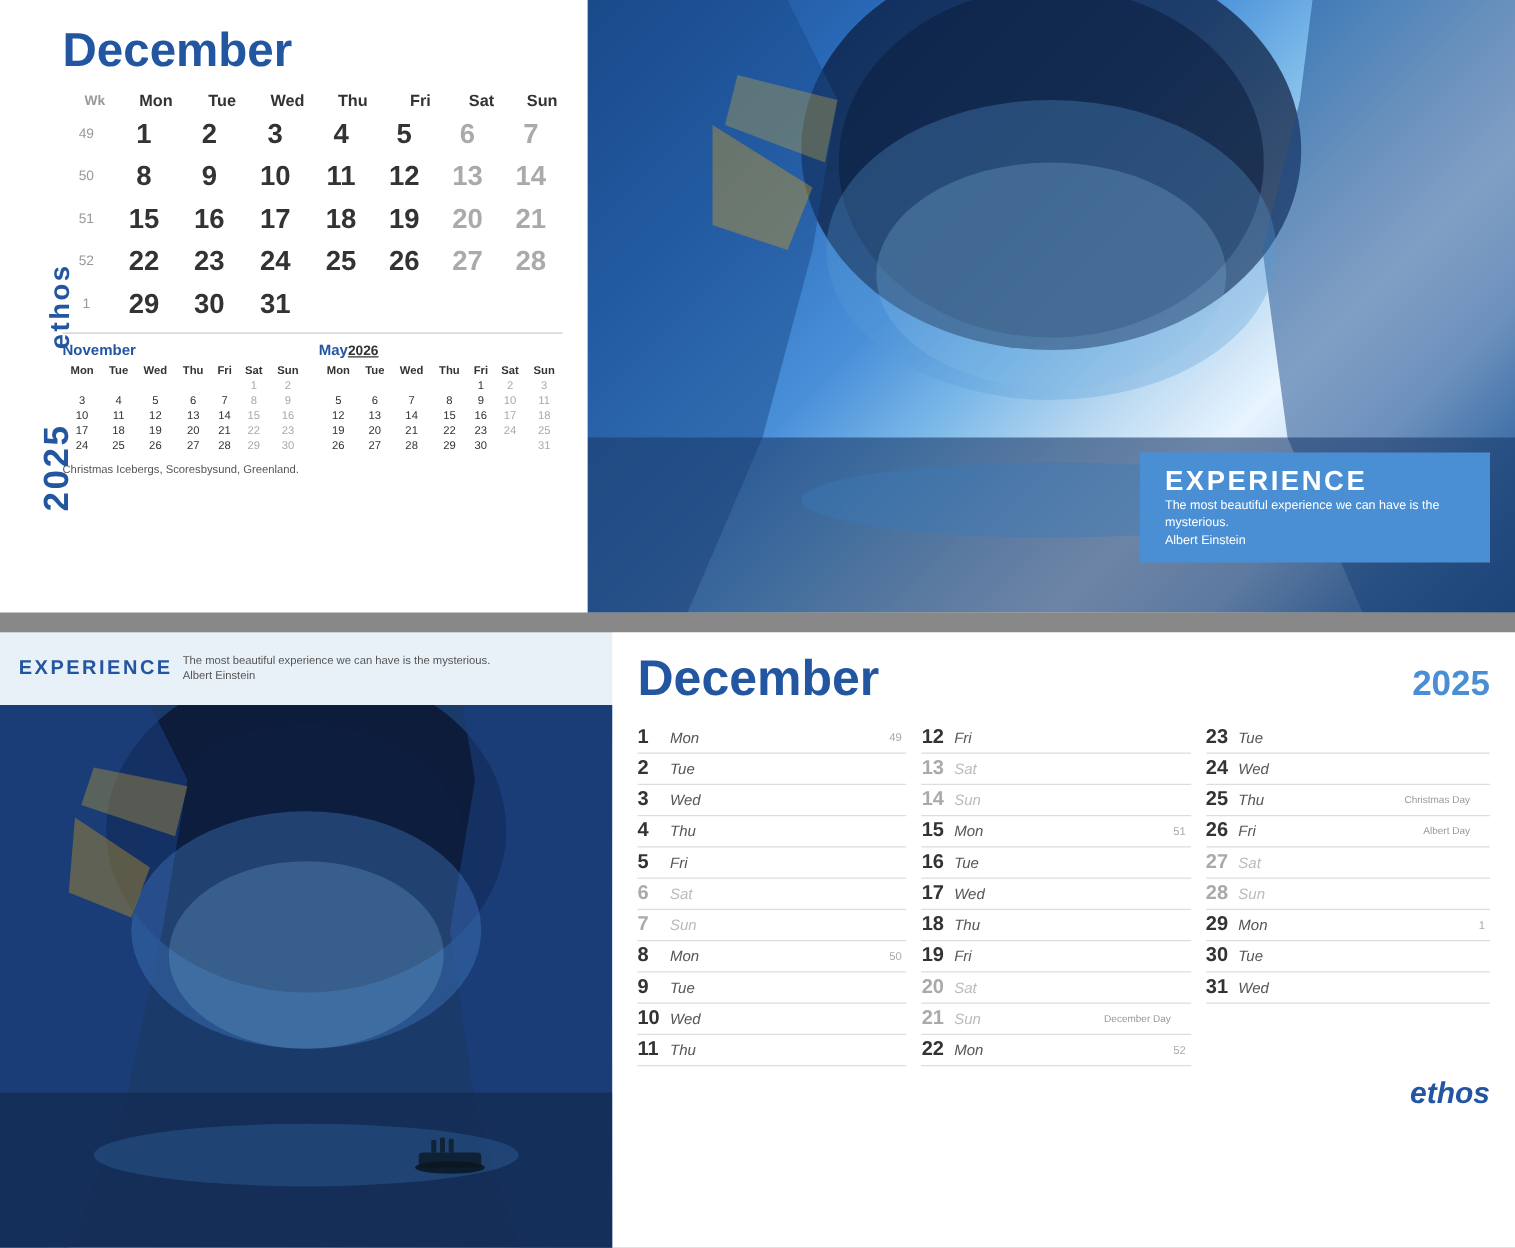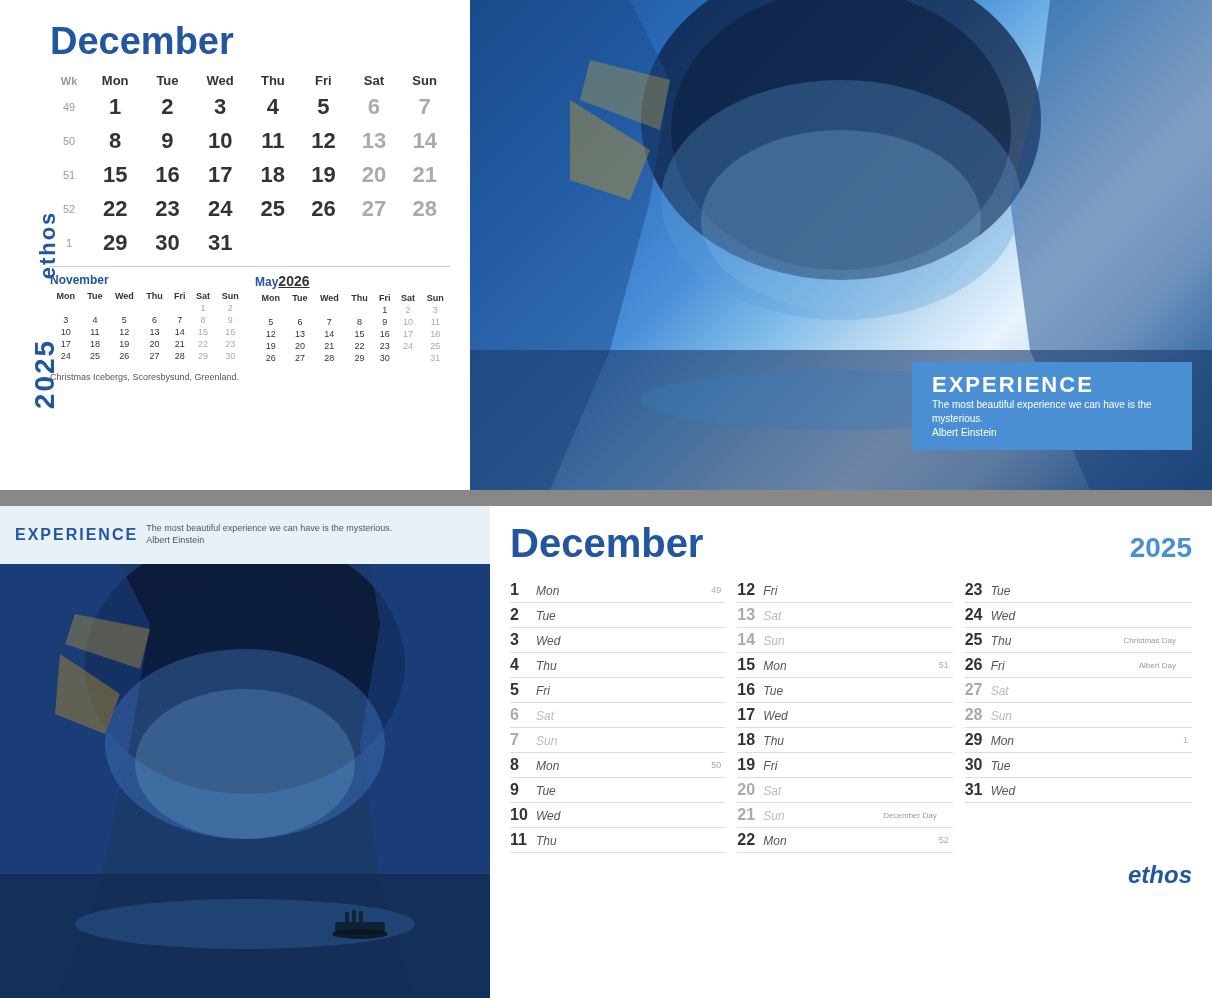--- a/index.html
+++ b/index.html
@@ -53,21 +53,21 @@
 
     .main-calendar table {
       border-collapse: collapse;
       width: 100%;
     }
 
     .main-calendar table th {
       font-size: 13px;
       font-weight: bold;
       color: #333;
-      text-align: center;
+      text-align: right;
       padding: 2px 4px;
     }
 
     .main-calendar table th.wk-header {
       color: #999;
       font-size: 11px;
     }
 
     .main-calendar table td {
       font-size: 22px;
@@ -104,21 +104,21 @@
     }
 
     .mini-cal-title {
       font-size: 12px;
       font-weight: bold;
       color: #2356a0;
       margin-bottom: 3px;
     }
 
     .mini-cal-title span.year-small {
-      font-size: 14px;
+      font-size: 11px;
       color: #333;
       text-decoration: underline;
     }
 
     .mini-cal table {
       border-collapse: collapse;
       width: 100%;
     }
 
     .mini-cal table th {

